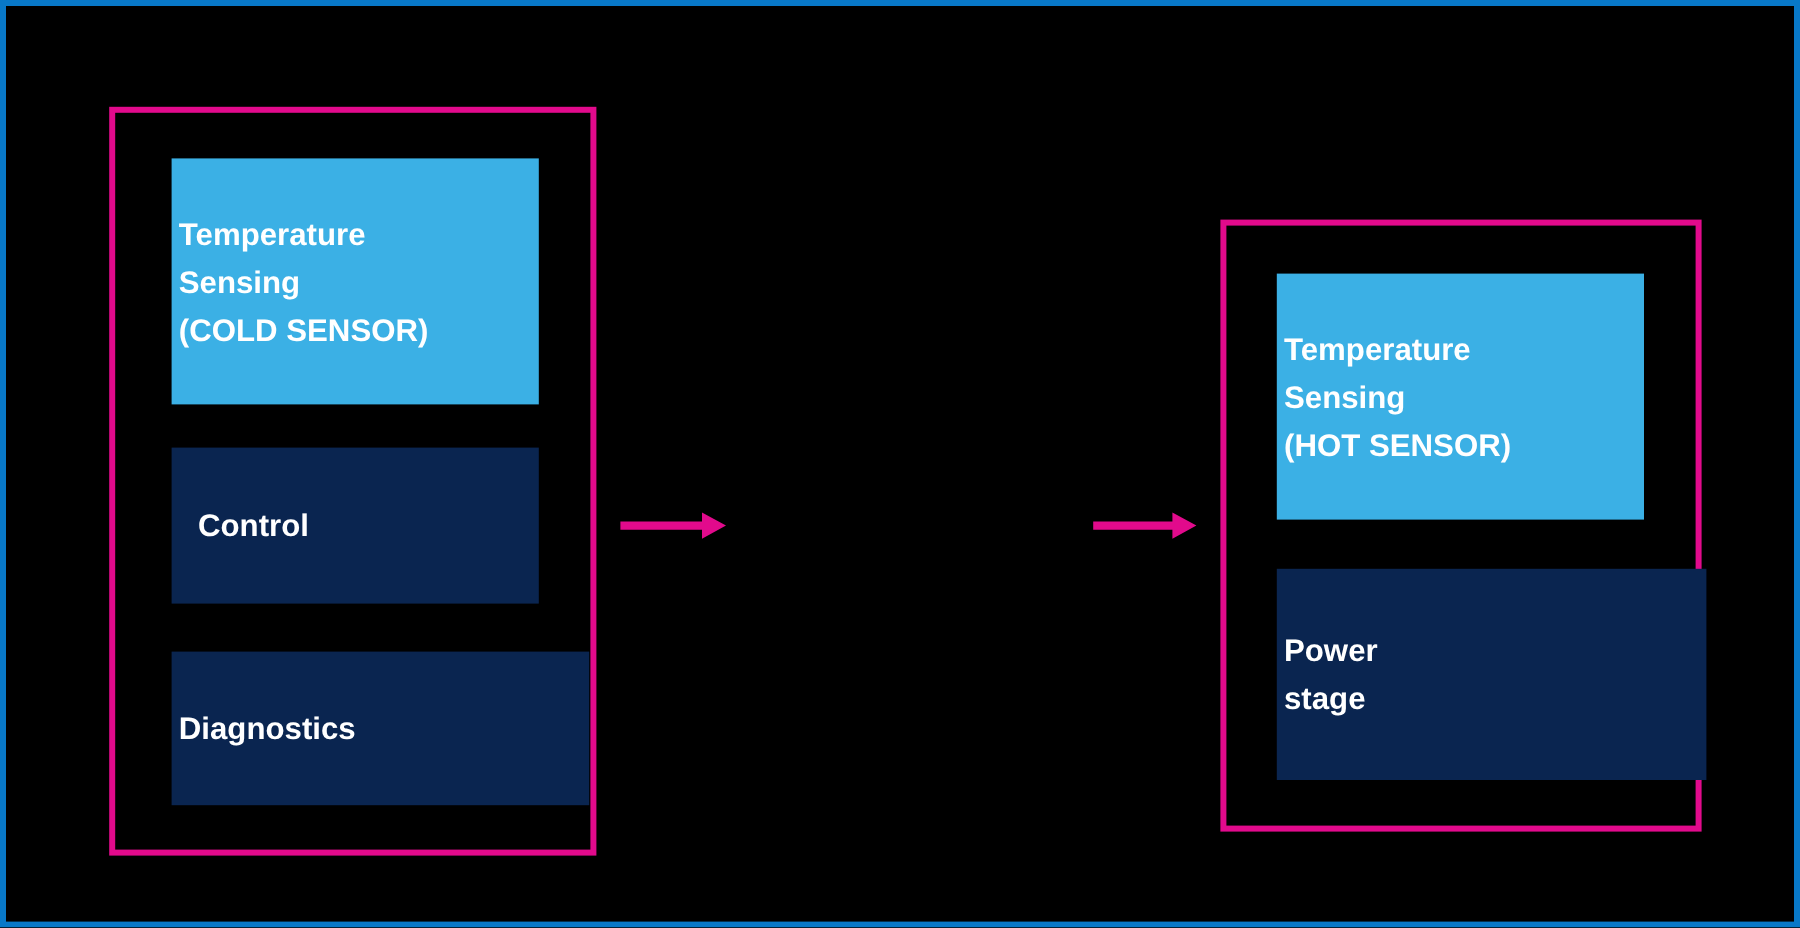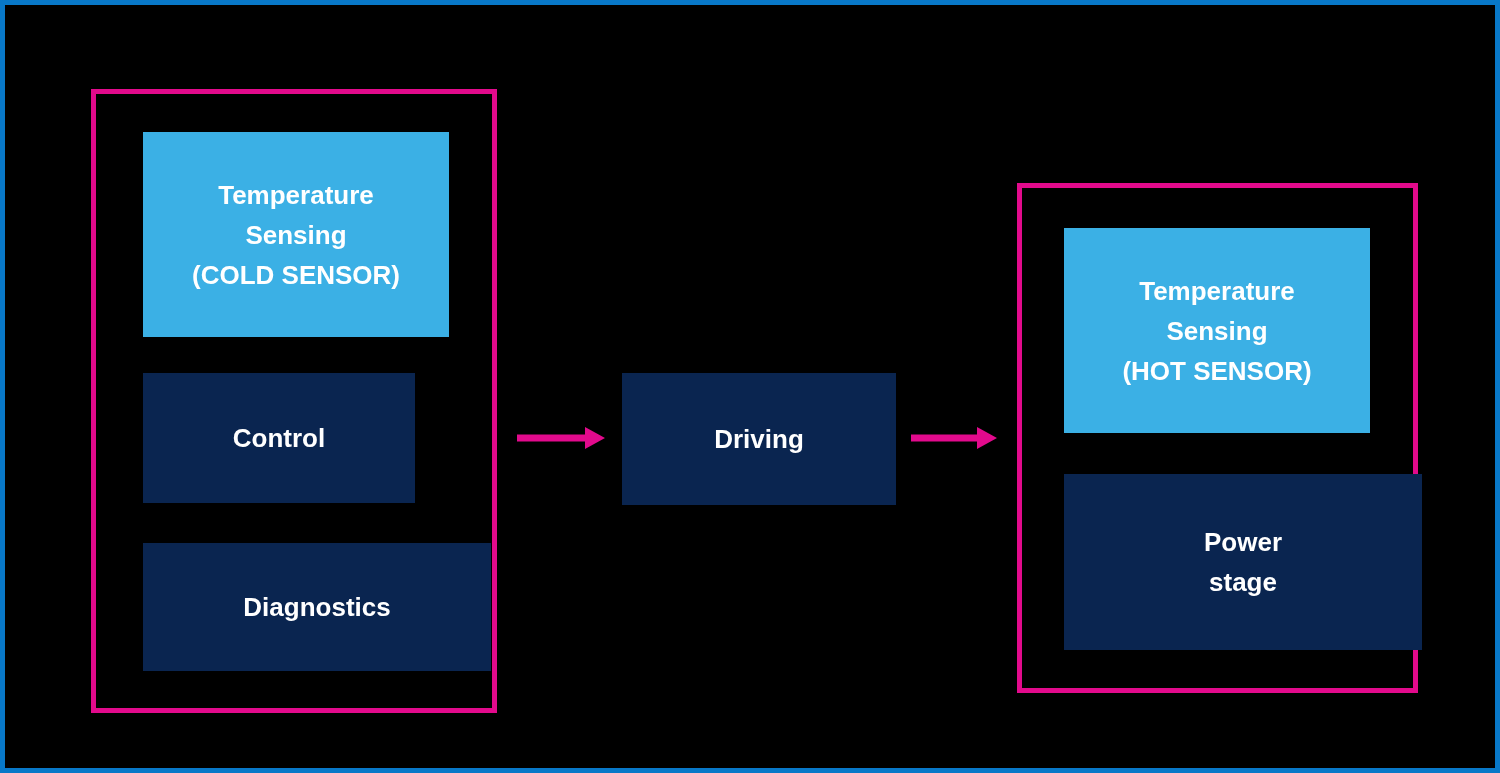--- a/index.html
+++ b/index.html
@@ -25,21 +25,20 @@
     box-sizing: border-box;
     border: 5px solid #E20A8C;
     background: transparent;
   }
   .block {
     position: absolute;
     box-sizing: border-box;
     display: flex;
     align-items: center;
     justify-content: center;
-    text-align: center;
     color: #FFFFFF;
     font-weight: bold;
     font-size: 26px;
     line-height: 40px;
     letter-spacing: 0px;
     font-family: "Liberation Sans", sans-serif;
   }
   .block .label {
     width: 100%;
     padding: 0 6px;
@@ -69,37 +68,34 @@
 
   <div class="group-box" style="left:86px; top:84px; width:406px; height:624px;">
   </div>
 
   <div class="block sensor" style="left:138px; top:127px; width:306px; height:205px;">
     <span class="label">Temperature
 Sensing
 (COLD SENSOR)</span>
   </div>
 
-  <div class="block navy" style="left:138px; top:368px; width:272px; height:130px;">
+  <div class="block navy" style="left:138px; top:368px; width:306px; height:130px;padding-left:16px;">
     <span class="label">Control</span>
   </div>
 
   <div class="block navy" style="left:138px; top:538px; width:348px; height:128px;">
     <span class="label">Diagnostics</span>
   </div>
 
   <div class="arrow" style="left:512px; top:421px; width:88px;">
     <svg width="88" height="24" viewBox="0 0 88 24">
       <path d="M0 8.5 L68 8.5 L68 1 L88 12 L68 23 L68 15.5 L0 15.5 Z" fill="#E20A8C"></path>
     </svg>
   </div>
 
-  <div class="block navy" style="left:617px; top:368px; width:274px; height:132px;">
-    <span class="label">Driving</span>
-  </div>
 
   <div class="arrow" style="left:906px; top:421px; width:86px;">
     <svg width="86" height="24" viewBox="0 0 86 24">
       <path d="M0 8.5 L66 8.5 L66 1 L86 12 L66 23 L66 15.5 L0 15.5 Z" fill="#E20A8C"></path>
     </svg>
   </div>
 
   <div class="group-box" style="left:1012px; top:178px; width:401px; height:510px;">
   </div>
 

